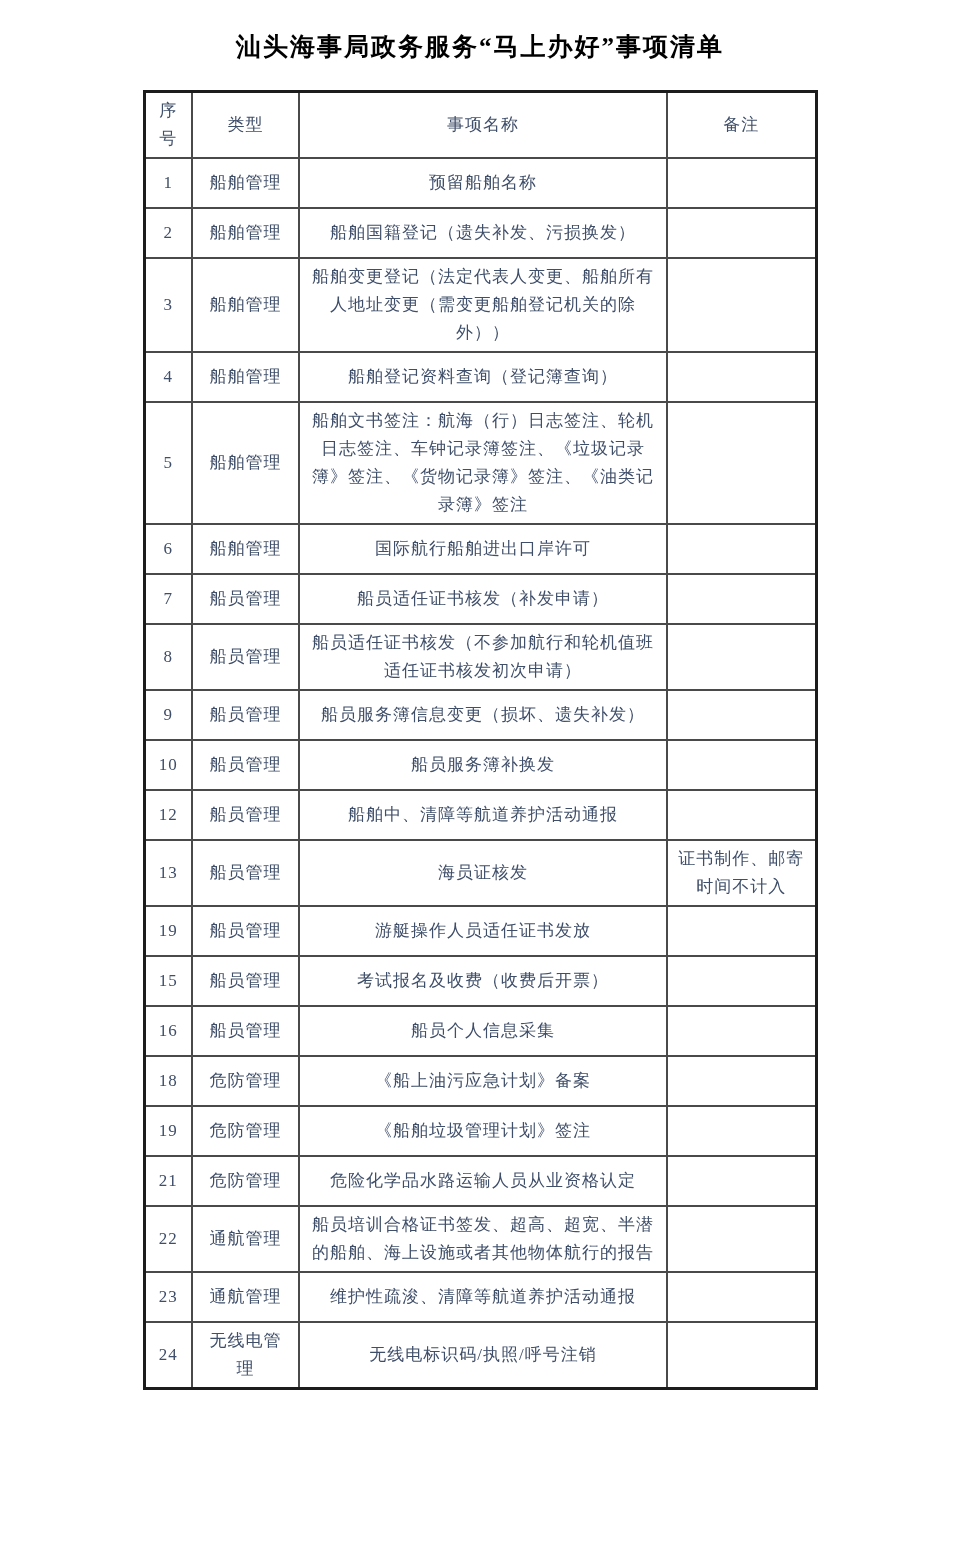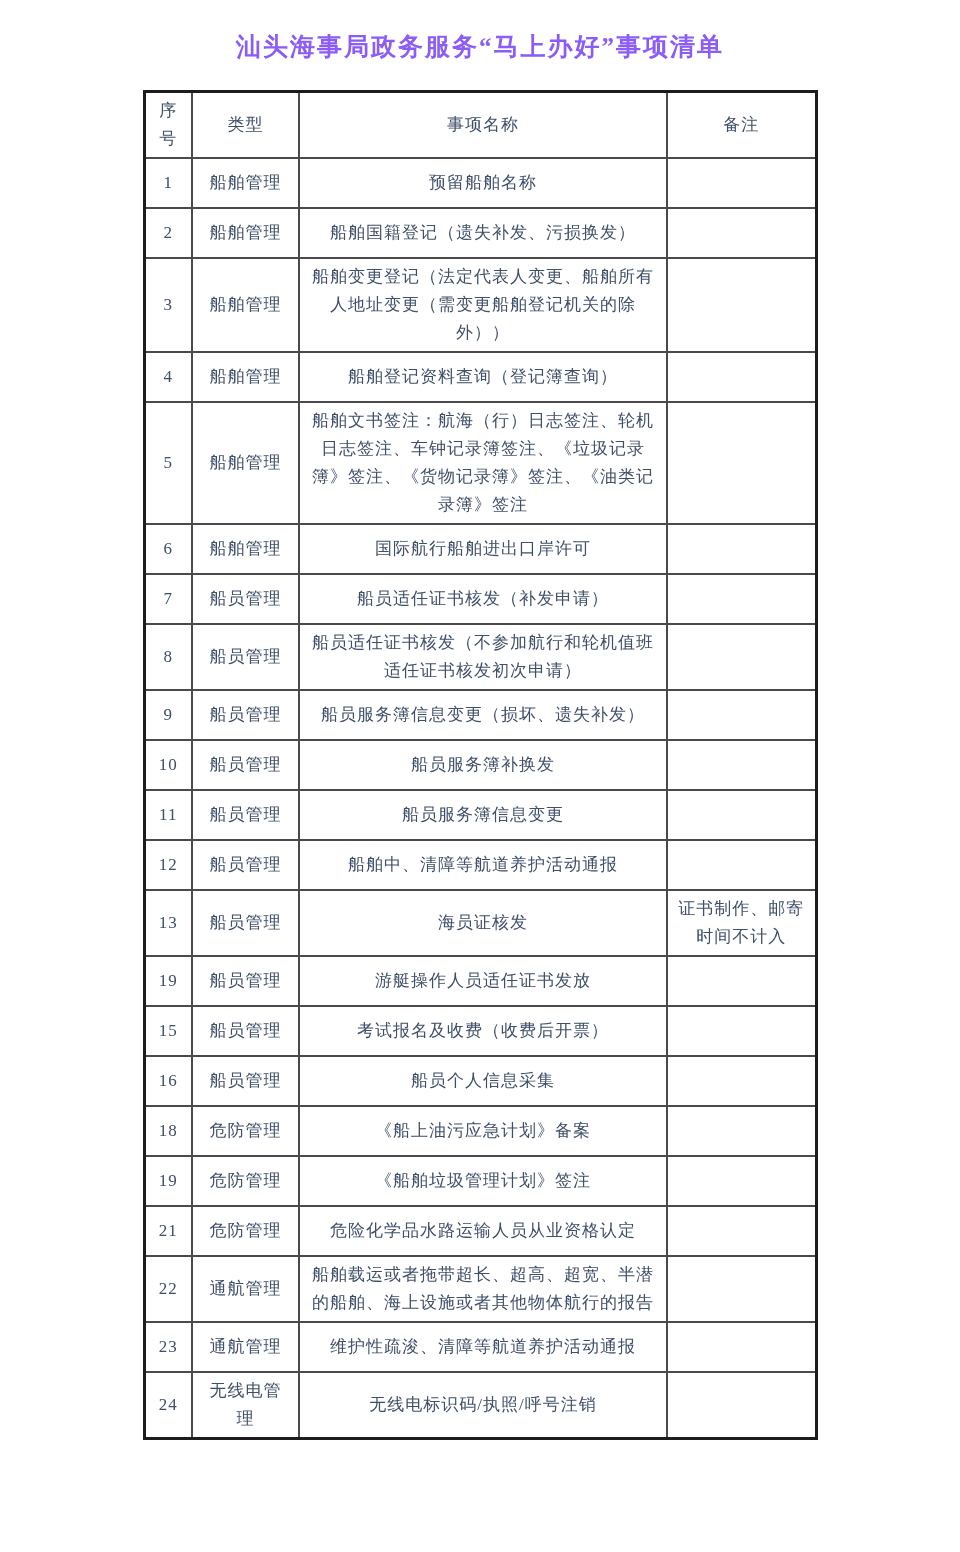--- a/index.html
+++ b/index.html
@@ -17,21 +17,21 @@
     color: #3f4e69;
     box-sizing: border-box;
   }
   .doc-title {
     margin: 0;
     padding-top: 30px;
     text-align: center;
     font-size: 25px;
     font-weight: bold;
     letter-spacing: 2px;
-    color: #8b5cf6;
+    color: #000000;
   }
   table.items-table {
     width: 672px;
     margin: 27px auto 0 auto;
     border-collapse: collapse;
     table-layout: fixed;
     border: 3px solid #1c1c1c;
   }
   table.items-table th,
   table.items-table td {
@@ -143,26 +143,20 @@
           <td>船员服务簿信息变更（损坏、遗失补发）</td>
           <td></td>
         </tr>
         <tr>
           <td>10</td>
           <td>船员管理</td>
           <td>船员服务簿补换发</td>
           <td></td>
         </tr>
         <tr>
-          <td>11</td>
-          <td>船员管理</td>
-          <td>船员服务簿信息变更</td>
-          <td></td>
-        </tr>
-        <tr>
           <td>12</td>
           <td>船员管理</td>
           <td>船舶中、清障等航道养护活动通报</td>
           <td></td>
         </tr>
         <tr>
           <td>13</td>
           <td>船员管理</td>
           <td>海员证核发</td>
           <td>证书制作、邮寄时间不计入</td>
@@ -199,21 +193,21 @@
         </tr>
         <tr>
           <td>21</td>
           <td>危防管理</td>
           <td>危险化学品水路运输人员从业资格认定</td>
           <td></td>
         </tr>
         <tr>
           <td>22</td>
           <td>通航管理</td>
-          <td>船舶载运或者拖带超长、超高、超宽、半潜的船舶、海上设施或者其他物体航行的报告</td>
+          <td>船员培训合格证书签发、超高、超宽、半潜的船舶、海上设施或者其他物体航行的报告</td>
           <td></td>
         </tr>
         <tr>
           <td>23</td>
           <td>通航管理</td>
           <td>维护性疏浚、清障等航道养护活动通报</td>
           <td></td>
         </tr>
         <tr>
           <td>24</td>

